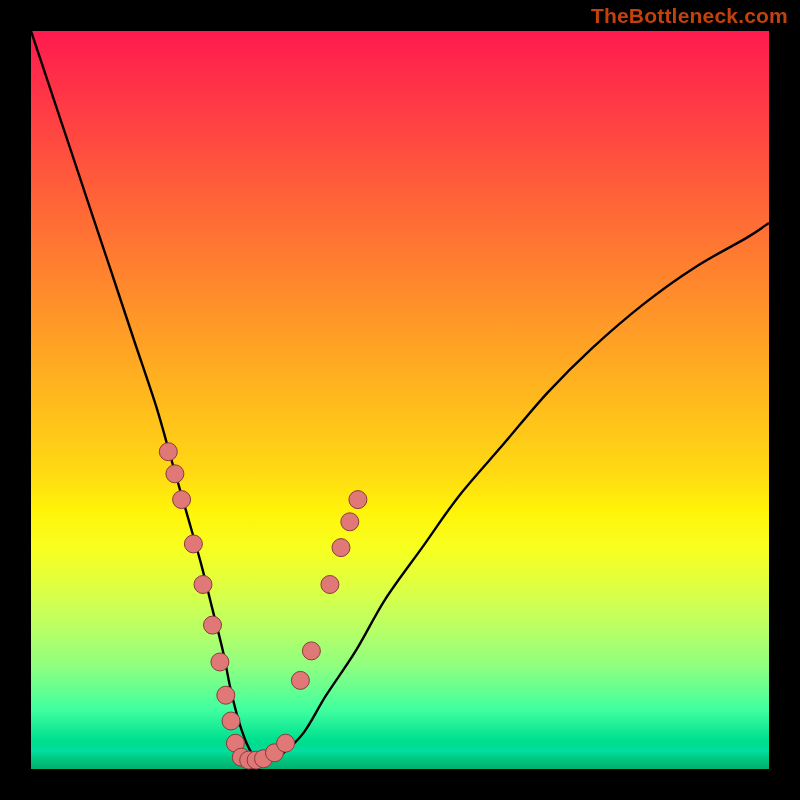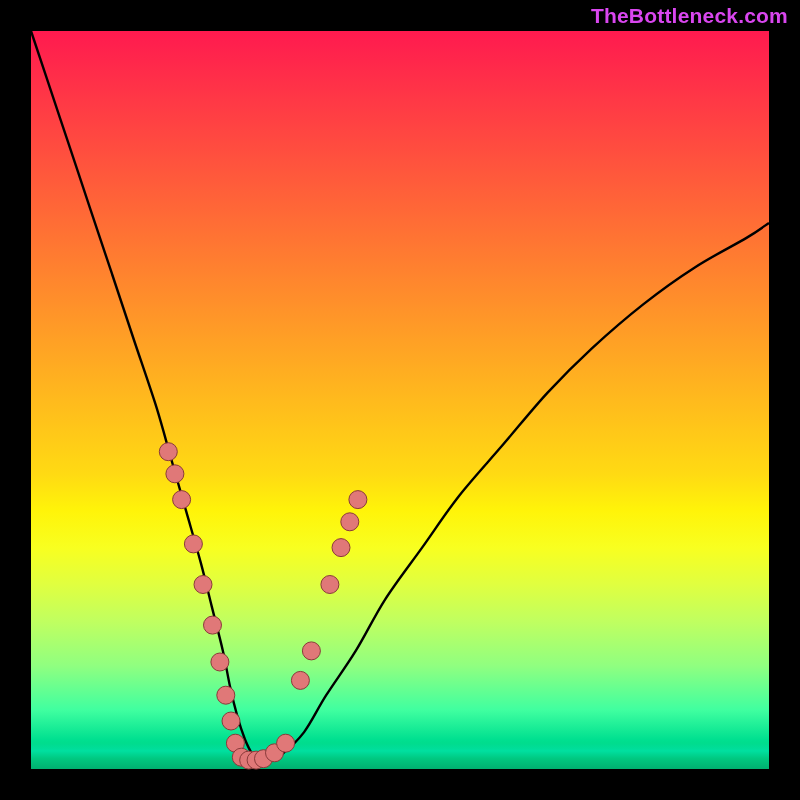--- a/index.html
+++ b/index.html
@@ -52,21 +52,21 @@
       #00c880 60%,
       #00b070 100%
     );
   }
   .watermark {
     position: absolute;
     top: 4px;
     right: 12px;
     font-size: 21px;
     font-weight: 600;
-    color: #d946ef;
+    color: #c2410c;
     letter-spacing: 0.2px;
     user-select: none;
   }
   svg.curve-layer {
     position: absolute;
     left: 0;
     top: 0;
     width: 738px;
     height: 738px;
     overflow: visible;

